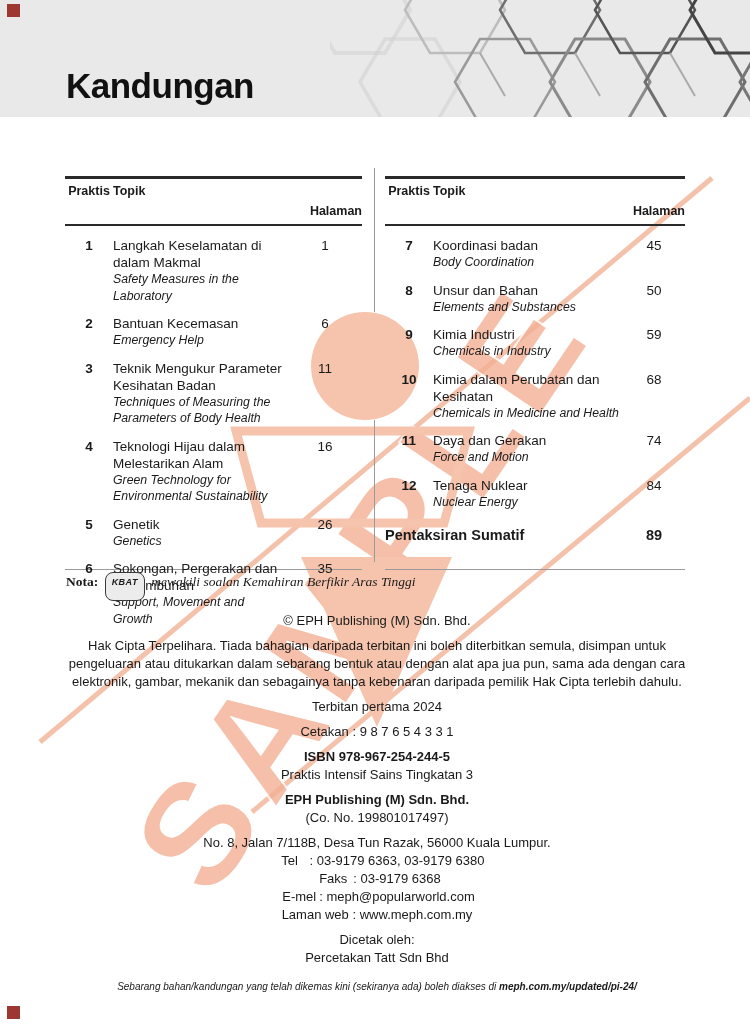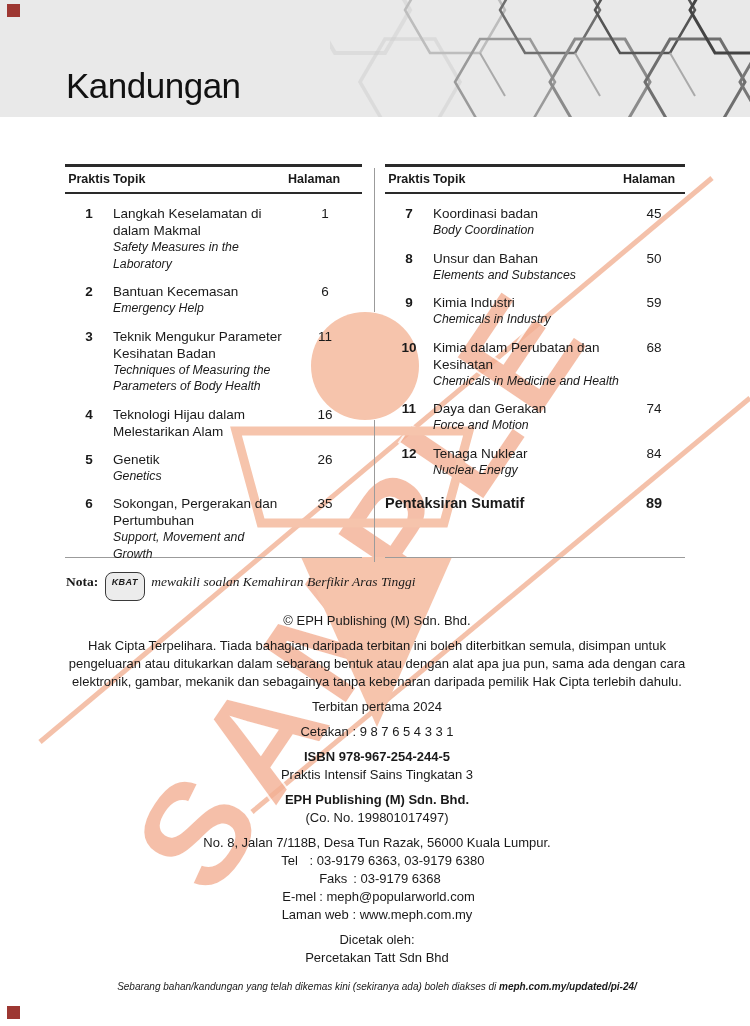--- a/index.html
+++ b/index.html
@@ -1,36 +1,36 @@
 <!DOCTYPE html>
 <html><head>
 <meta charset="utf-8">
 <style>
   html,body{margin:0;padding:0;}
   body{width:750px;height:1026px;position:relative;overflow:hidden;background:#ffffff;
        font-family:"Liberation Sans",sans-serif;color:#1a1a1a;}
   .band{position:absolute;left:0;top:0;width:750px;height:117px;background:#e9e9e9;overflow:hidden;z-index:1;}
   .hexes{position:absolute;right:0;top:0;z-index:1;}
-  .page-title{position:absolute;left:66px;top:66px;font-size:35px;font-weight:normal;
+  .page-title{position:absolute;left:66px;top:66px;font-size:35px;font-weight:bold;
               letter-spacing:-0.5px;color:#111;z-index:2;}
   .corner-sq{position:absolute;left:7px;width:13px;height:13px;background:#9d3732;z-index:6;}
   .corner-sq.top{top:4px;}
   .corner-sq.bottom{top:1006px;}
   .watermark{position:absolute;left:0;top:0;z-index:2;pointer-events:none;}
   .content{position:absolute;left:0;top:0;width:750px;height:1026px;z-index:3;}
 
   
-  .toc-table{position:absolute;top:164px;height:394px;border-top:3px solid #2a2a2a;
+  .toc-table{position:absolute;top:176px;height:394px;border-top:3px solid #2a2a2a;
              border-bottom:1.5px solid #9b9b9b;box-sizing:border-box;}
   .toc-left{left:65px;width:297px;}
   .toc-right{left:385px;width:300px;}
   .toc-head{display:flex;border-bottom:2px solid #2a2a2a;padding:5px 0 6px;font-weight:bold;font-size:12.5px;}
   .h-praktis{width:48px;text-align:center;}
   .h-topik{flex:1;text-align:left;}
-  .h-halaman{width:74px;text-align:left;}
+  .h-halaman{width:74px;text-align:right;margin-top:20px;}
   .toc-right .h-halaman{width:62px;}
   .rows{padding-top:11px;}
   .row{display:flex;margin-bottom:11px;}
   .c-num{width:48px;text-align:center;font-weight:bold;font-size:13.5px;line-height:17px;}
   .c-topic{flex:1;padding-right:4px;}
   .t-my{font-size:13.5px;line-height:17px;}
   .t-en{font-size:12.3px;line-height:16.5px;font-style:italic;}
   .c-page{width:74px;text-align:center;font-size:13.5px;line-height:17px;}
   .toc-right .c-page{width:62px;}
   .sum-row{display:flex;margin-top:17px;font-weight:bold;font-size:14.5px;}
@@ -123,20 +123,21 @@
       <div class="t-my">Teknik Mengukur Parameter Kesihatan Badan</div>
       <div class="t-en">Techniques of Measuring the Parameters of Body Health</div>
     </div>
     <div class="c-page">11</div>
   </div>
 
   <div class="row">
     <div class="c-num">4</div>
     <div class="c-topic">
       <div class="t-my">Teknologi Hijau dalam Melestarikan Alam</div>
+      <div class="t-en">Green Technology for Environmental Sustainability</div>
     </div>
     <div class="c-page">16</div>
   </div>
 
   <div class="row">
     <div class="c-num">5</div>
     <div class="c-topic">
       <div class="t-my">Genetik</div>
       <div class="t-en">Genetics</div>
     </div>

